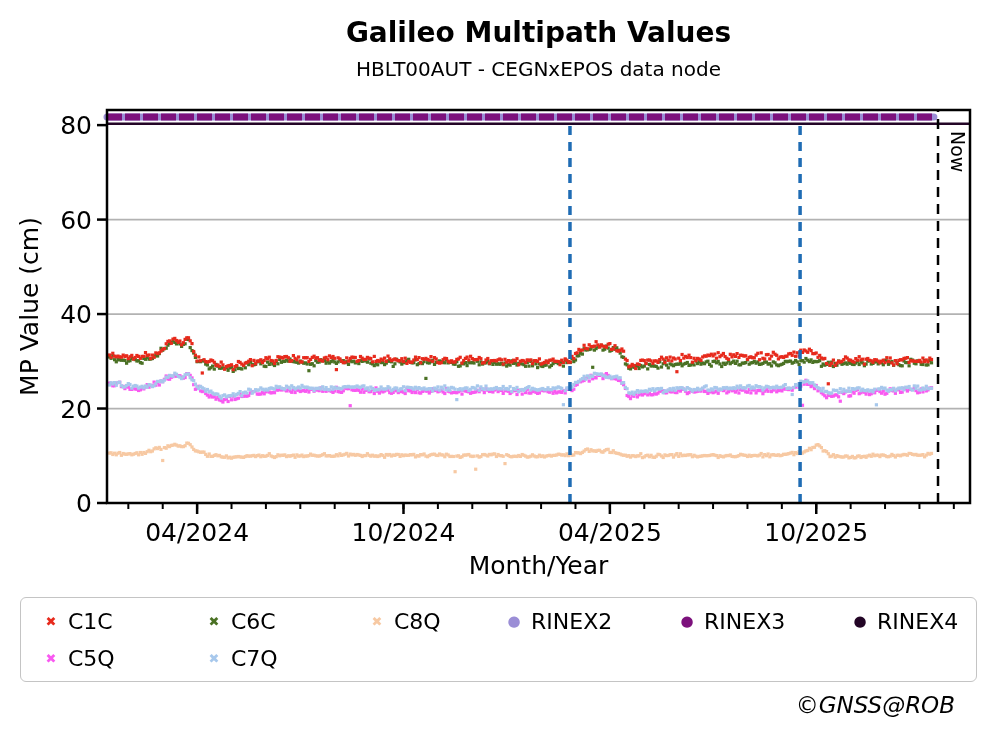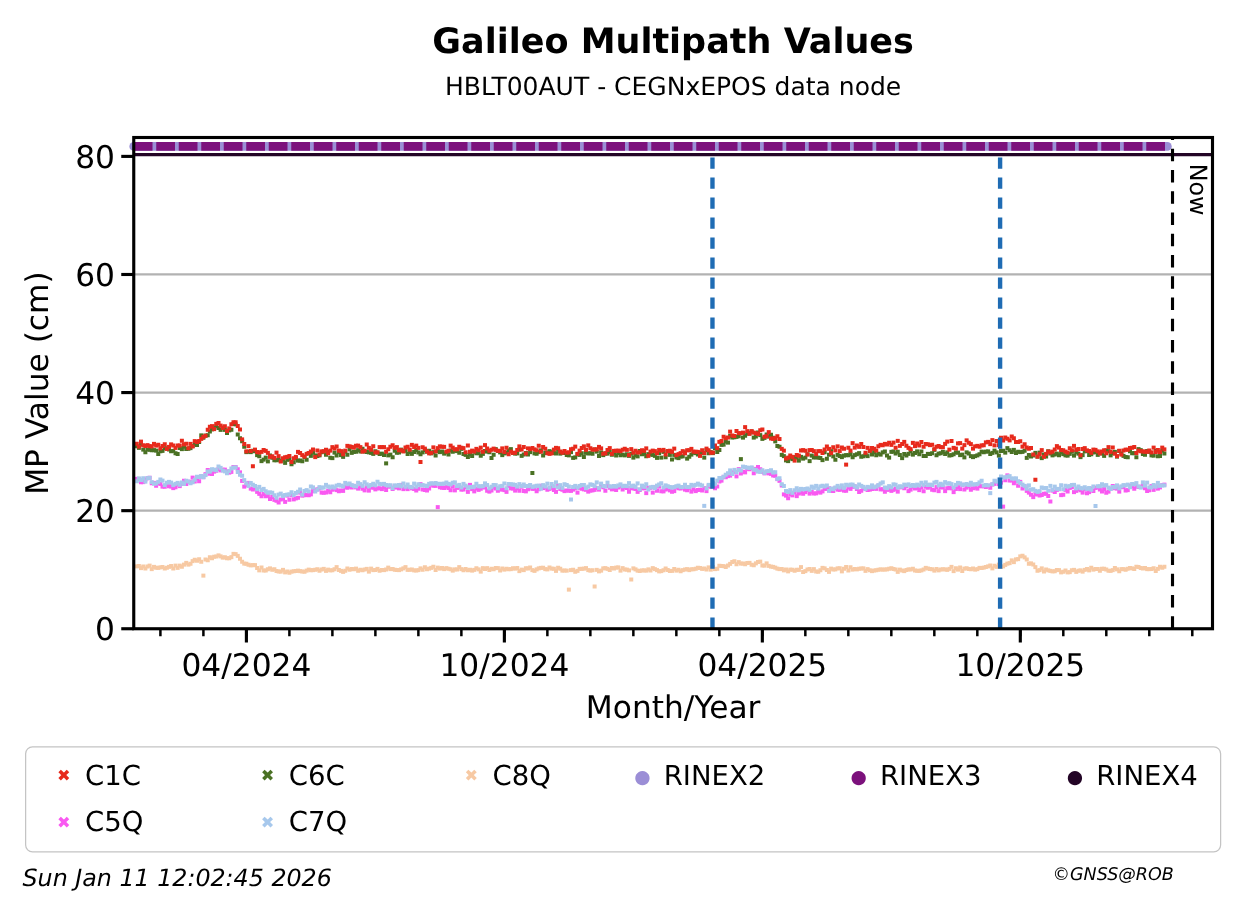--- a/index.html
+++ b/index.html
@@ -9,21 +9,21 @@
          font-size:28px;font-weight:bold;}
   .subtitle{position:absolute;left:107px;top:57px;width:863px;text-align:center;
          font-size:20px;font-weight:normal;}
   #plot-svg{position:absolute;left:0;top:0;}
   #legend-box{position:absolute;left:20px;top:597px;width:957px;height:85px;
          border:1.5px solid #c4c4c4;border-radius:6px;box-sizing:border-box;background:#fff;}
   .leg-item{position:absolute;display:flex;align-items:center;gap:9px;height:26px;}
   .leg-marker{display:inline-block;width:16px;text-align:center;line-height:1;}
   .leg-label{font-size:22px;color:#000;white-space:nowrap;}
   .footer-left{position:absolute;left:18px;top:692px;font-size:19px;font-style:italic;}
-  .footer-right{position:absolute;right:54px;top:692px;font-size:14px;font-style:italic;}
+  .footer-right{position:absolute;right:38px;top:692px;font-size:23px;font-style:italic;}
   .now-label{position:absolute;left:969px;top:131px;font-size:19px;
          transform-origin:0 0;transform:rotate(90deg);white-space:nowrap;}
 </style>
 </head>
 <body>
 
 <div id="page">
   <div class="title">Galileo Multipath Values</div>
   <div class="subtitle">HBLT00AUT - CEGNxEPOS data node</div>
 
@@ -2528,15 +2528,14 @@
       <div class="leg-item" style="left: 22px; top: 47px;">
         <span class="leg-marker" style="color: rgb(249, 89, 241); font-size: 13px;">✖</span>
         <span class="leg-label">C5Q</span>
       </div>
       <div class="leg-item" style="left: 185px; top: 47px;">
         <span class="leg-marker" style="color: rgb(167, 200, 236); font-size: 13px;">✖</span>
         <span class="leg-label">C7Q</span>
       </div>
     </div>
 
-  <div class="footer-left">Sun Jan 11 12:02:45 2026</div>
   <div class="footer-right">©GNSS@ROB</div>
 </div>
 
 </body></html>

